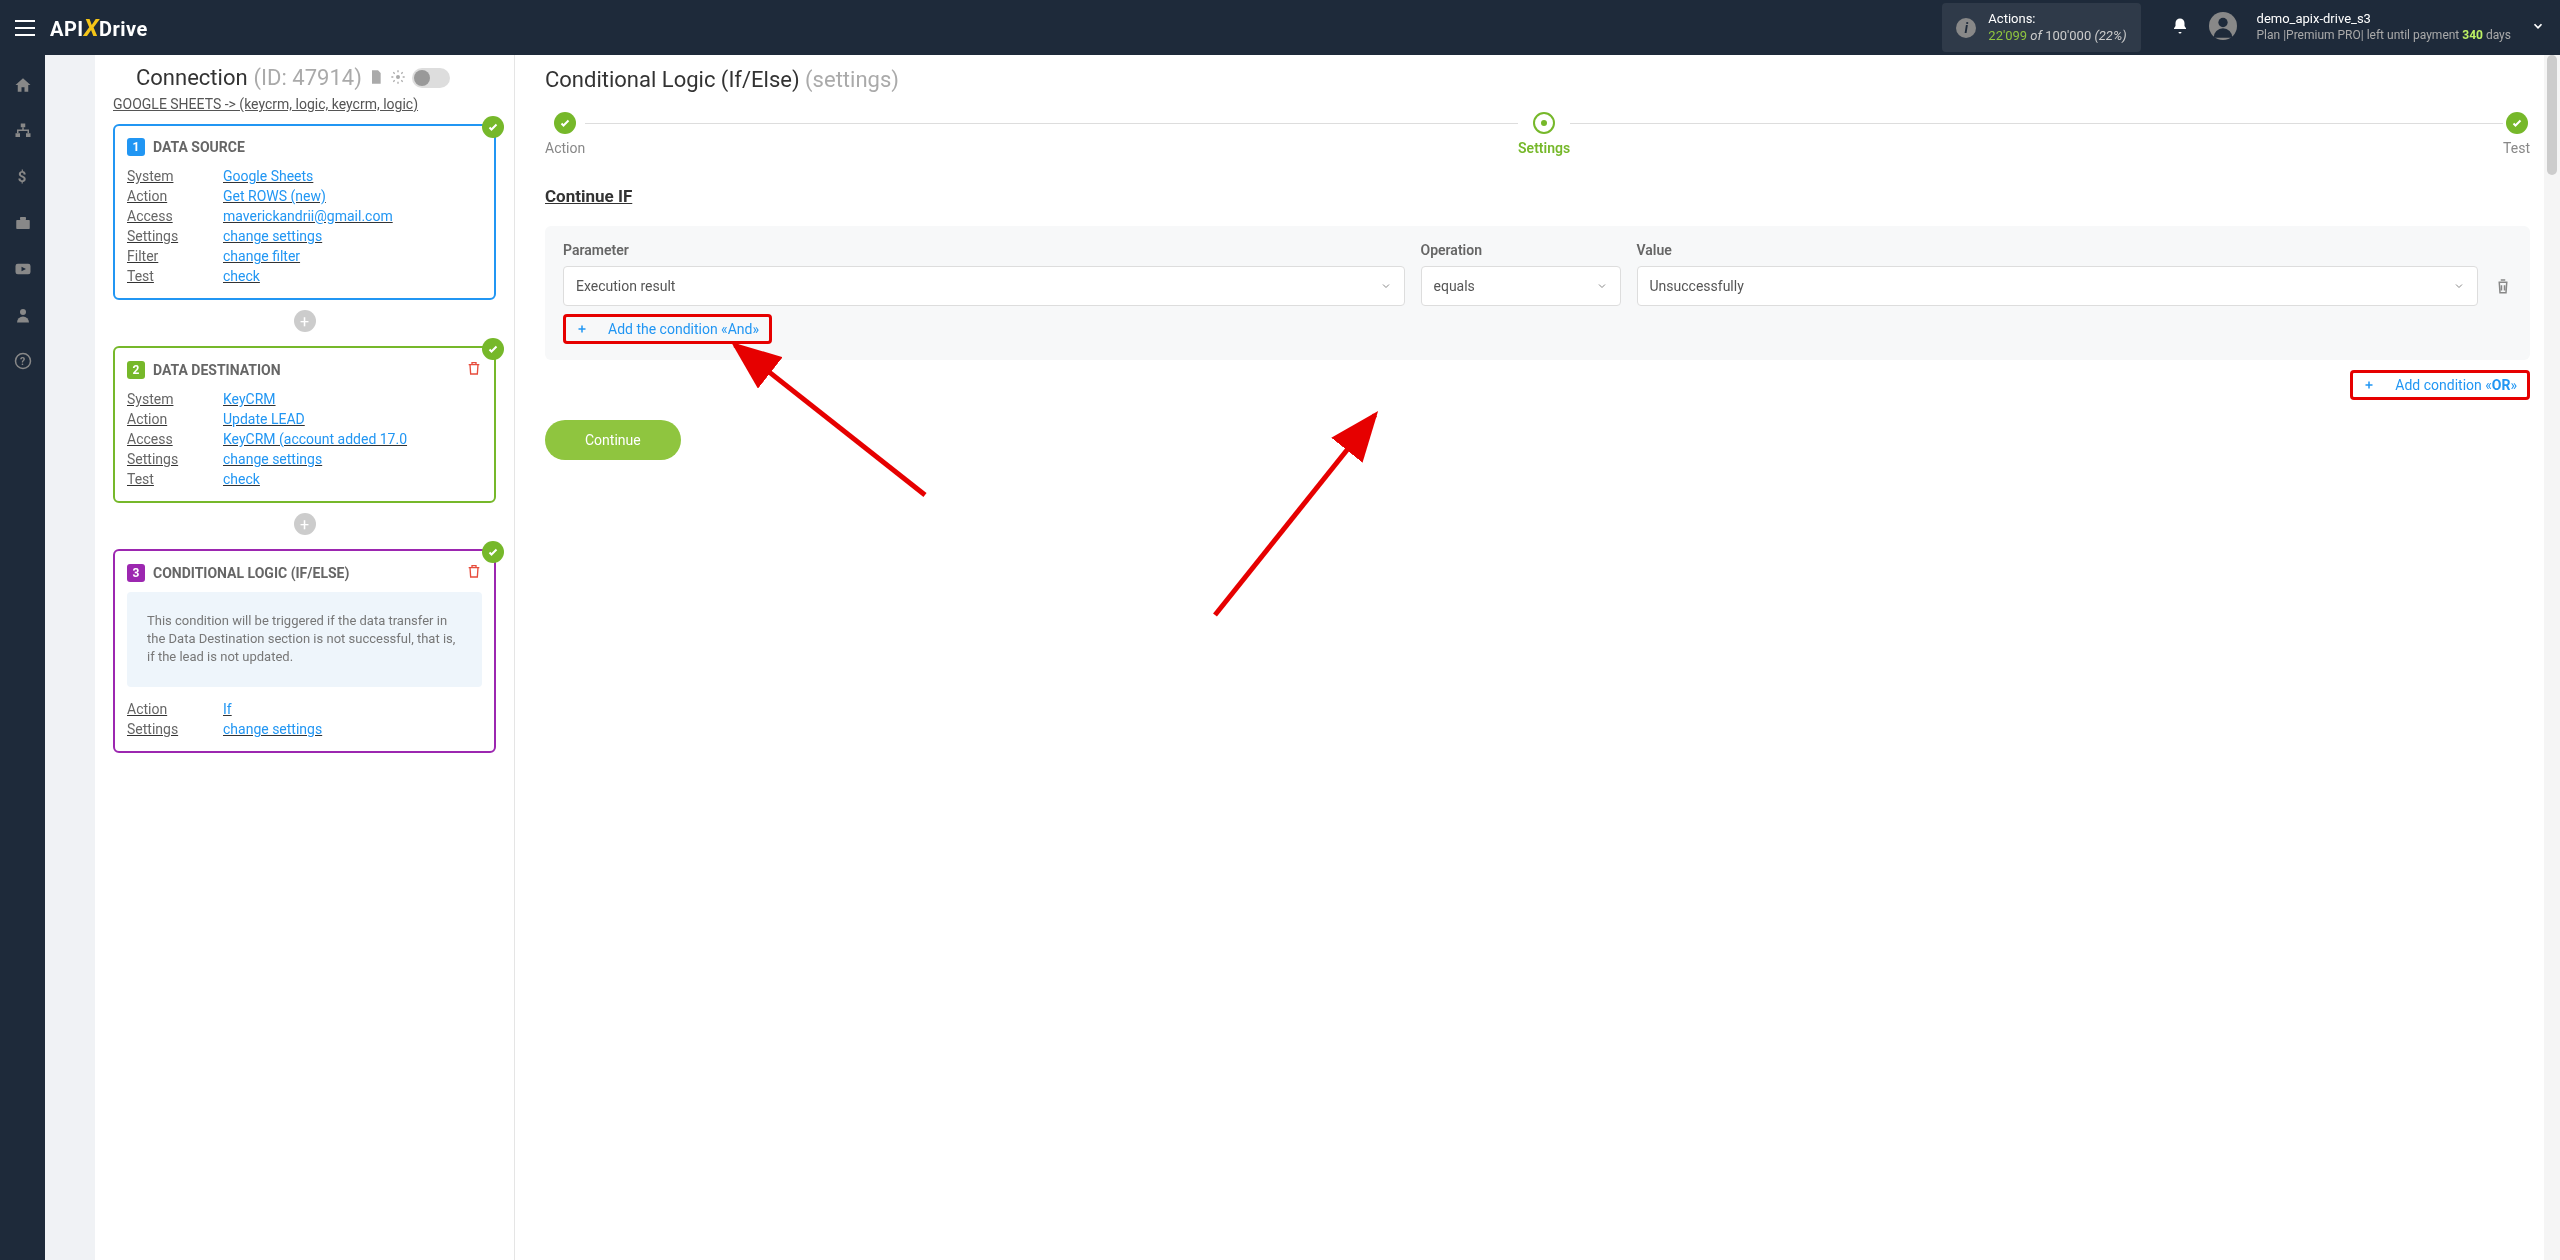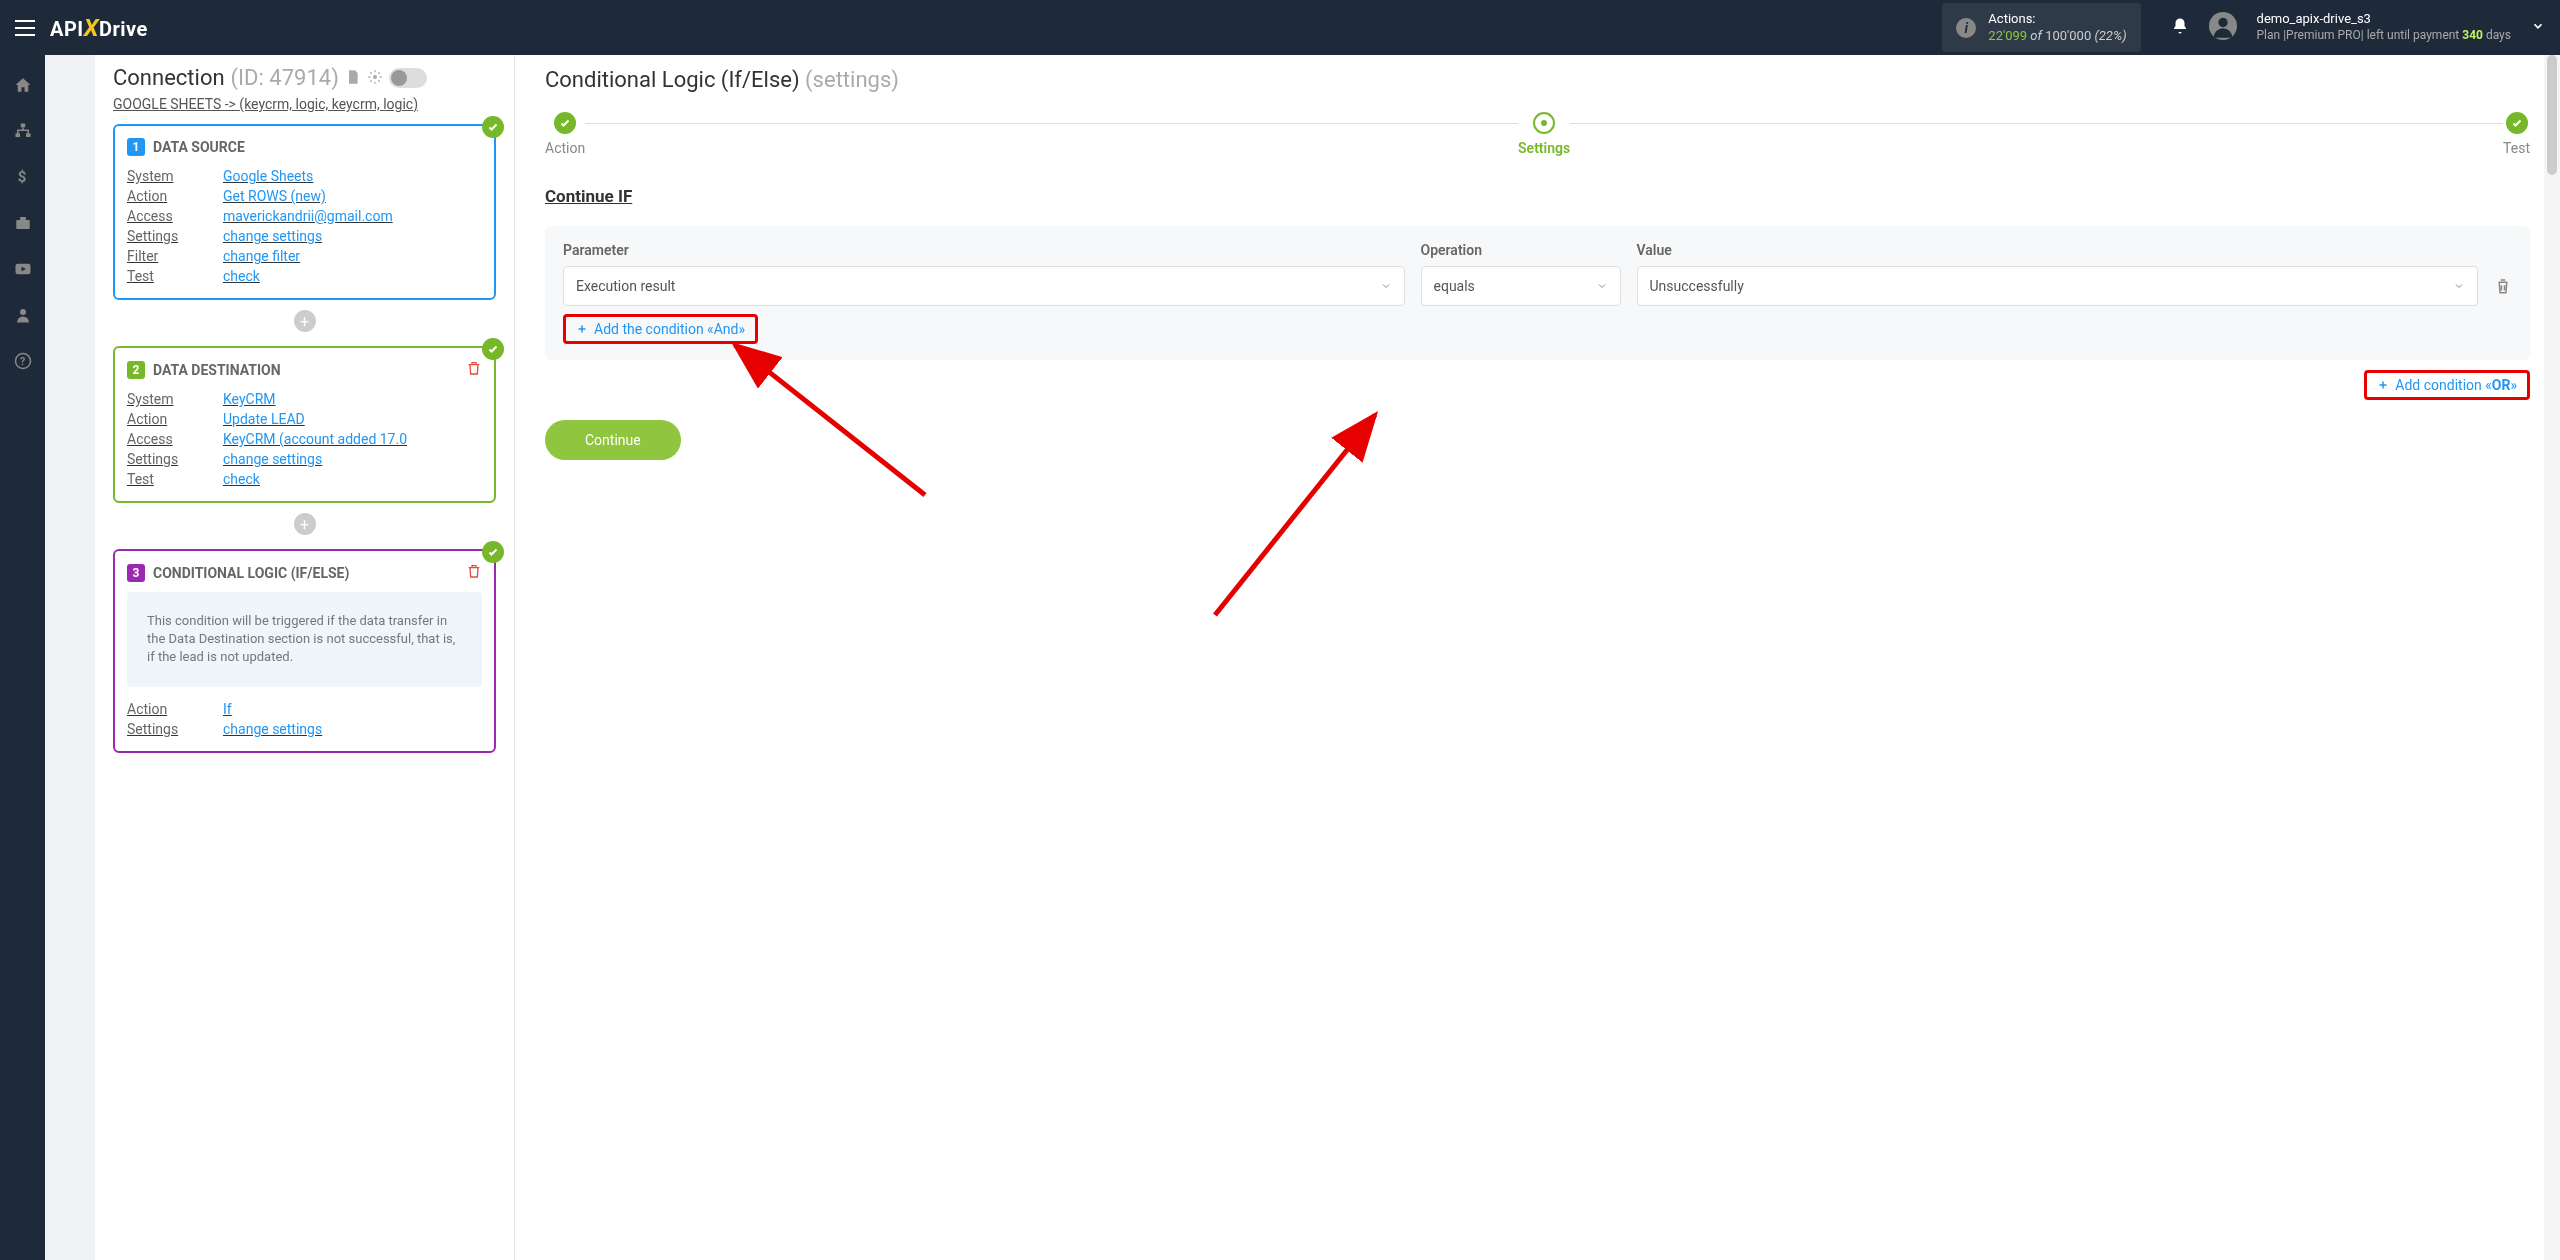--- a/index.html
+++ b/index.html
@@ -23,21 +23,21 @@
 .user-text .days { color: #bef264; font-weight: 700; }
 .chevron-down { margin-left: 20px; }
 
 .layout { display: flex; height: calc(100vh - 55px); }
 .sidebar { width: 45px; background: #1e2a3a; display: flex; flex-direction: column; align-items: center; padding-top: 20px; gap: 26px; }
 .sidebar-icon { color: #888; width: 20px; height: 20px; display:flex; align-items:center; justify-content:center;}
 
 .content { flex: 1; display: flex; overflow:hidden; }
 .left-panel { width: 420px; background: #fff; border-right: 1px solid #e5e5e5; padding: 10px 10px 10px 10px; overflow-y: auto; margin-left: 50px;}
 .left-panel-inner { padding: 0 8px; }
-.conn-title { font-size: 22px; color: #333; margin-bottom: 6px; display:flex; align-items:center; gap:6px;}
+.conn-title { font-size: 22px; color: #333; margin-bottom: 6px; display:flex; align-items:center; gap:6px;margin-left:23px;}
 .conn-title .id { color: #aaa; font-weight: 400; }
 .conn-title-icons { color:#aaa; display:flex; gap:6px; align-items:center;}
 .toggle { width: 38px; height: 20px; background: #ddd; border-radius: 10px; position: relative; }
 .toggle::after { content:""; position:absolute; width:16px; height:16px; background:#999; border-radius:50%; top:2px; left:2px;}
 .conn-sub { font-size: 14px; color: #555; margin-bottom: 12px; white-space: nowrap; overflow: hidden; text-decoration: underline;}
 
 .card { border: 2px solid; border-radius: 6px; padding: 12px; margin-bottom: 18px; position: relative; background:#fff;}
 .card-blue { border-color: #2196f3; }
 .card-green { border-color: #76b82a; }
 .card-purple { border-color: #9c27b0; }
@@ -69,21 +69,21 @@
 .step-line { flex: 1; height: 1px; background: #ddd; margin-bottom: 22px;}
 
 .section-title { font-size: 17px; font-weight: 700; text-decoration: underline; margin-bottom: 20px; color:#333;}
 .cond-block { background: #f7f8f9; border-radius: 6px; padding: 16px 18px; margin-bottom: 10px;}
 .cond-row { display: flex; gap: 16px; align-items: flex-end;}
 .cond-col { flex:1; }
 .cond-col.sm { flex: 0 0 200px;}
 .cond-label { font-size: 14px; font-weight: 600; color: #666; margin-bottom: 8px; display:block;}
 .select-box { height: 40px; border: 1px solid #ddd; border-radius: 4px; background: #fff; padding: 0 12px; display: flex; align-items:center; justify-content:space-between; cursor:pointer; font-size:14px; color:#555;}
 .trash-btn { color:#888; cursor:pointer; padding-bottom: 8px;}
-.add-btn { display:inline-flex; align-items:center; gap:6px; color: #2196f3; font-size: 14px; cursor:pointer; padding: 6px 8px; border-radius:4px;}
+.add-btn { display:inline-flex; align-items:center; gap:20px; color: #2196f3; font-size: 14px; cursor:pointer; padding: 6px 8px; border-radius:4px;}
 .add-btn.boxed { border: 3px solid #e60000; padding: 4px 10px;}
 .add-and-wrap { margin-top: 8px;}
 .add-or-wrap { text-align: right; margin-bottom: 20px;}
 .continue-btn { background: #8fc53f; color: #fff; border: none; padding: 12px 40px; border-radius: 22px; font-size: 14px; cursor:pointer;}
 
 .annot-svg { position:absolute; top:0; left:0; pointer-events:none; }
 .scrollbar-stub { position:absolute; right:0; top:0; width:16px; height:100%; background:#f5f5f5;}
 .scrollbar-stub::after{ content:""; position:absolute; top:0; left:3px; width:10px; height:120px; background:#ccc; border-radius:5px;}
 </style>
 </head>

